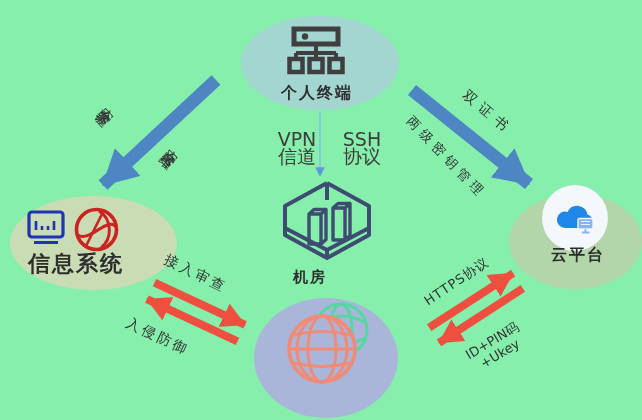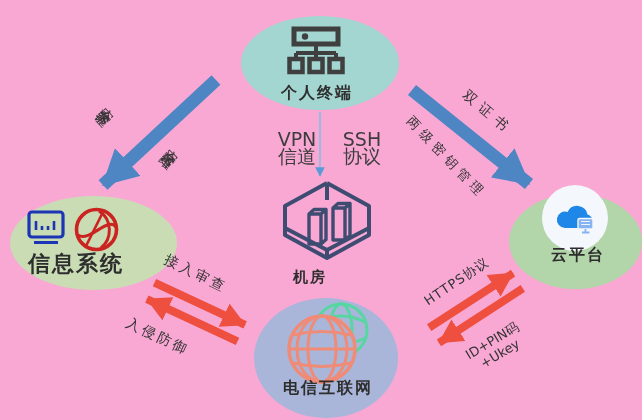--- a/index.html
+++ b/index.html
@@ -1,16 +1,16 @@
 <!DOCTYPE html>
 <html><head>
 <meta charset="utf-8">
 <style>
   html,body{margin:0;padding:0;background:#fff;}
-  #canvas{position:relative;width:642px;height:420px;background:#f9a8d4;overflow:hidden;
+  #canvas{position:relative;width:642px;height:420px;background:#86efac;overflow:hidden;
           font-family:"DejaVu Sans","Liberation Sans",sans-serif;}
   .ellipse{position:absolute;border-radius:50%;}
   .el-terminal{left:241px;top:16px;width:158px;height:94px;background:#a3d5d1;}
   .el-info{left:10px;top:196px;width:167px;height:94px;background:#c9dcb4;}
   .el-cloud{left:509px;top:194px;width:133px;height:95px;background:#b2d5a9;}
   .el-telecom{left:254px;top:298px;width:144px;height:120px;background:#a9b6da;}
   .icon{position:absolute;z-index:2;}
   .white-circle{position:absolute;left:542px;top:185px;width:66px;height:66px;border-radius:50%;
                 background:#f4f7fb;z-index:2;display:flex;align-items:center;justify-content:center;}
   #overlay{position:absolute;left:0;top:0;z-index:3;}
@@ -112,21 +112,20 @@
     <g transform="translate(476 308) rotate(-33)">
       <line x1="-50" y1="-9" x2="50" y2="-9" stroke="#ee4f3e" stroke-width="8" marker-end="url(#mR)"></line>
       <line x1="50" y1="9" x2="-50" y2="9" stroke="#ee4f3e" stroke-width="8" marker-end="url(#mR)"></line>
     </g>
   </svg>
 
   <div class="lbl node-lbl" style="left:317px;top:93px;">个人终端</div>
   <div class="lbl node-lbl" style="left:76px;top:264px;font-size:22px;">信息系统</div>
   <div class="lbl node-lbl" style="left:578px;top:255px;">云平台</div>
   <div class="lbl node-lbl" style="left:310px;top:278px;font-size:15px;">机房</div>
-  <div class="lbl node-lbl" style="left:328px;top:388px;">电信互联网</div>
 
   <div class="lbl edge-lbl vlabel" style="left:117px;top:106px;transform:translate(-50%,-50%) rotate(47deg);">安全验证</div>
   <div class="lbl edge-lbl vlabel" style="left:181px;top:147px;transform:translate(-50%,-50%) rotate(44deg);">安全运维</div>
   <div class="lbl edge-lbl" style="left:488px;top:112px;letter-spacing:6px;font-size:14px;transform:translate(-50%,-50%) rotate(40deg);">双证书</div>
   <div class="lbl edge-lbl" style="left:446px;top:158px;letter-spacing:5px;transform:translate(-50%,-50%) rotate(46deg);">两级密钥管理</div>
   <div class="lbl edge-lbl" style="left:196px;top:273px;letter-spacing:3px;font-size:14px;transform:translate(-50%,-50%) rotate(26deg);">接入审查</div>
   <div class="lbl edge-lbl" style="left:158px;top:336px;letter-spacing:3px;font-size:14px;transform:translate(-50%,-50%) rotate(25deg);">入侵防御</div>
   <div class="lbl edge-lbl" style="left:457px;top:282px;letter-spacing:1px;transform:translate(-50%,-50%) rotate(-34deg);">HTTPS协议</div>
   <div class="lbl edge-lbl two-line" style="left:496px;top:347px;transform:translate(-50%,-50%) rotate(-31deg);">
     <div>ID+PIN码</div>

